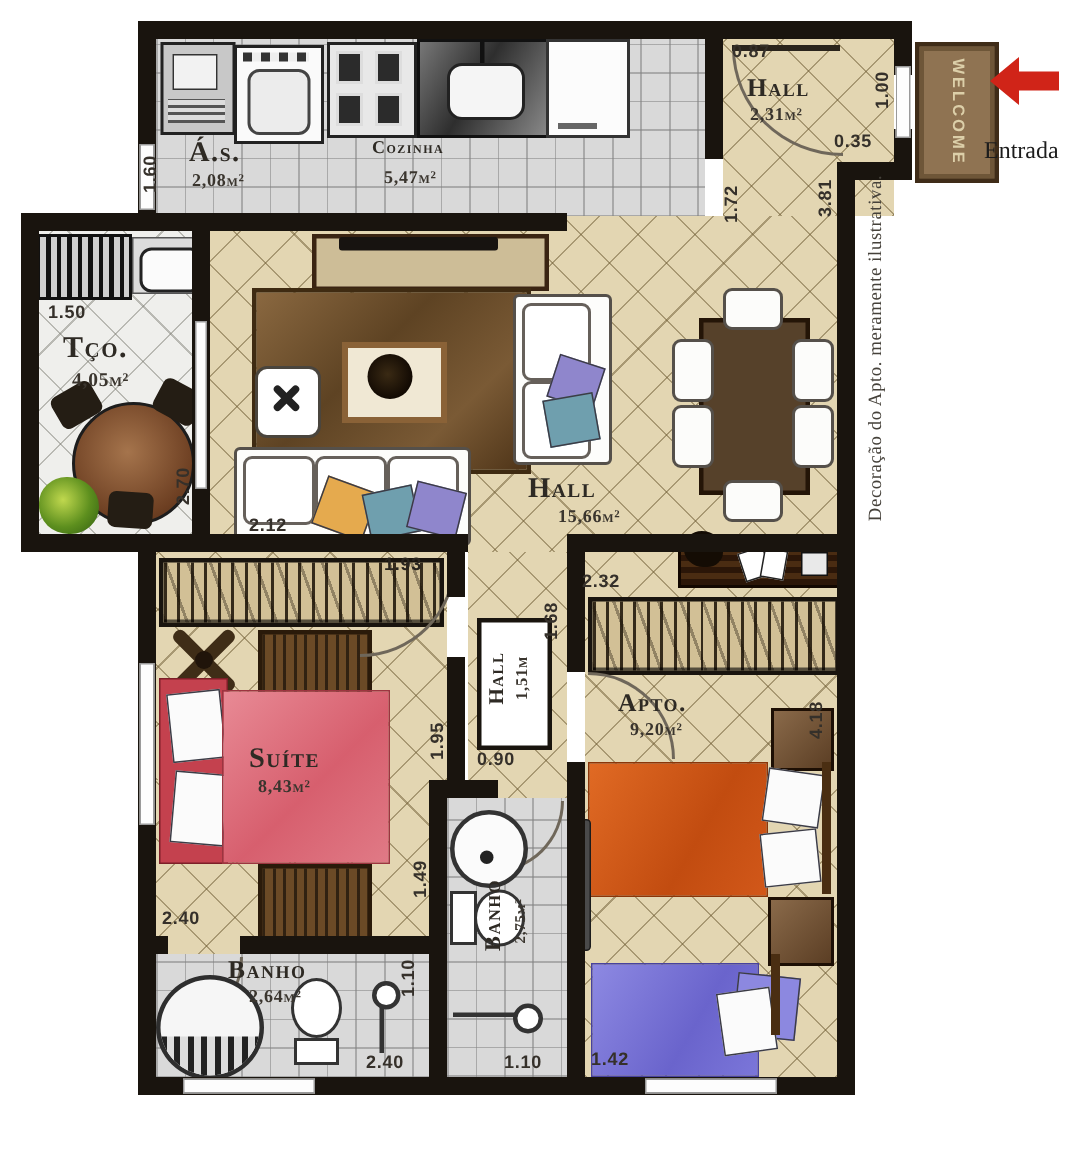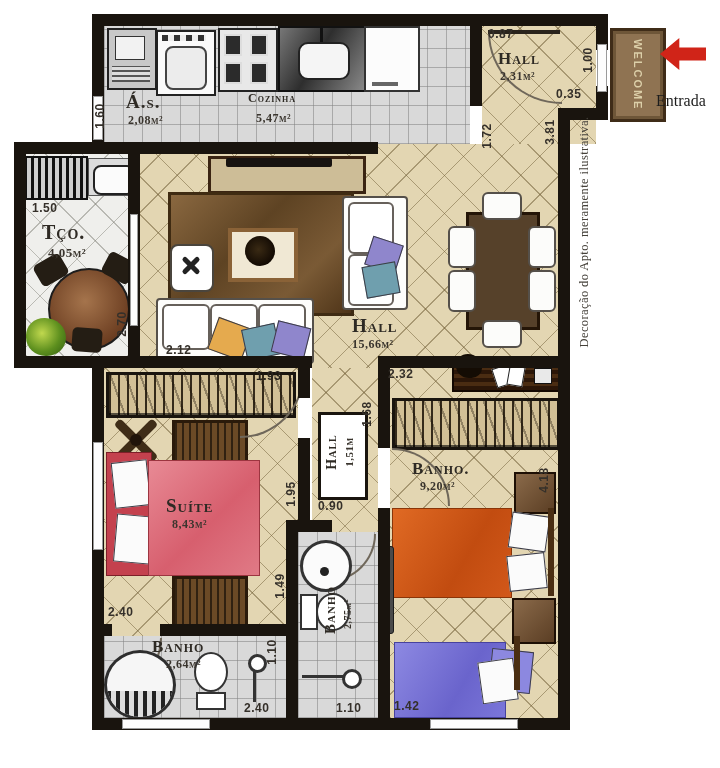--- a/index.html
+++ b/index.html
@@ -230,43 +230,43 @@
 
   <div class="abs room-name" style="left:126px;top:92px;font-size:19px;">Á.s.</div>
   <div class="abs room-area" style="left:128px;top:114px;font-size:12px;">2,08m²</div>
   <div class="abs room-name" style="left:248px;top:92px;font-size:12px;">Cozinha</div>
   <div class="abs room-area" style="left:256px;top:112px;font-size:12px;">5,47m²</div>
   <div class="abs room-name" style="left:498px;top:50px;font-size:17px;">Hall</div>
   <div class="abs room-area" style="left:500px;top:70px;font-size:12px;">2,31m²</div>
   <div class="abs room-name" style="left:42px;top:222px;font-size:20px;">Tço.</div>
   <div class="abs room-area" style="left:48px;top:246px;font-size:13px;">4,05m²</div>
   <div class="abs room-name" style="left:352px;top:316px;font-size:19px;">Hall</div>
-  <div class="abs room-area" style="left:352px;top:338px;font-size:12px;">15,66m²</div>
+  <div class="abs room-area" style="left:372px;top:338px;font-size:12px;">15,66m²</div>
   <div class="abs room-name" style="left:166px;top:496px;font-size:19px;">Suíte</div>
   <div class="abs room-area" style="left:172px;top:518px;font-size:12px;">8,43m²</div>
   <div class="abs vtext room-name" style="left:332px;top:452px;font-size:14px;">Hall</div>
   <div class="abs vtext room-area" style="left:349px;top:452px;font-size:11px;">1,51m</div>
-  <div class="abs room-name" style="left:412px;top:460px;font-size:17px;">Banho.</div>
+  <div class="abs room-name" style="left:412px;top:460px;font-size:17px;">Apto.</div>
   <div class="abs room-area" style="left:420px;top:480px;font-size:12px;">9,20m²</div>
   <div class="abs room-name" style="left:152px;top:638px;font-size:17px;">Banho</div>
   <div class="abs room-area" style="left:166px;top:658px;font-size:12px;">2,64m²</div>
   <div class="abs vtext room-name" style="left:330px;top:610px;font-size:15px;">Banho</div>
   <div class="abs vtext room-area" style="left:348px;top:614px;font-size:10px;">2,75m²</div>
 
   <div class="abs dim" style="left:488px;top:28px;">0.87</div>
   <div class="abs dim vtext" style="left:588px;top:60px;">1.00</div>
   <div class="abs dim" style="left:556px;top:88px;">0.35</div>
   <div class="abs dim vtext" style="left:100px;top:116px;">1.60</div>
   <div class="abs dim" style="left:32px;top:202px;text-align:center;">1.50</div>
   <div class="abs dim vtext" style="left:122px;top:324px;">2.70</div>
   <div class="abs dim vtext" style="left:487px;top:136px;">1.72</div>
   <div class="abs dim vtext" style="left:550px;top:132px;">3.81</div>
   <div class="abs dim" style="left:166px;top:344px;">2.12</div>
   <div class="abs dim" style="left:256px;top:370px;color:#28241e;">1.93</div>
-  <div class="abs dim" style="left:388px;top:368px;">2.32</div>
+  <div class="abs dim" style="left:388px;top:381px;">2.32</div>
   <div class="abs dim vtext" style="left:367px;top:414px;">1.68</div>
   <div class="abs dim vtext" style="left:291px;top:494px;">1.95</div>
   <div class="abs dim" style="left:318px;top:500px;">0.90</div>
   <div class="abs dim vtext" style="left:280px;top:586px;">1.49</div>
   <div class="abs dim vtext" style="left:272px;top:652px;">1.10</div>
   <div class="abs dim" style="left:108px;top:606px;">2.40</div>
   <div class="abs dim" style="left:244px;top:702px;">2.40</div>
   <div class="abs dim" style="left:336px;top:702px;">1.10</div>
   <div class="abs dim" style="left:394px;top:700px;">1.42</div>
   <div class="abs dim vtext" style="left:544px;top:480px;">4.18</div>

